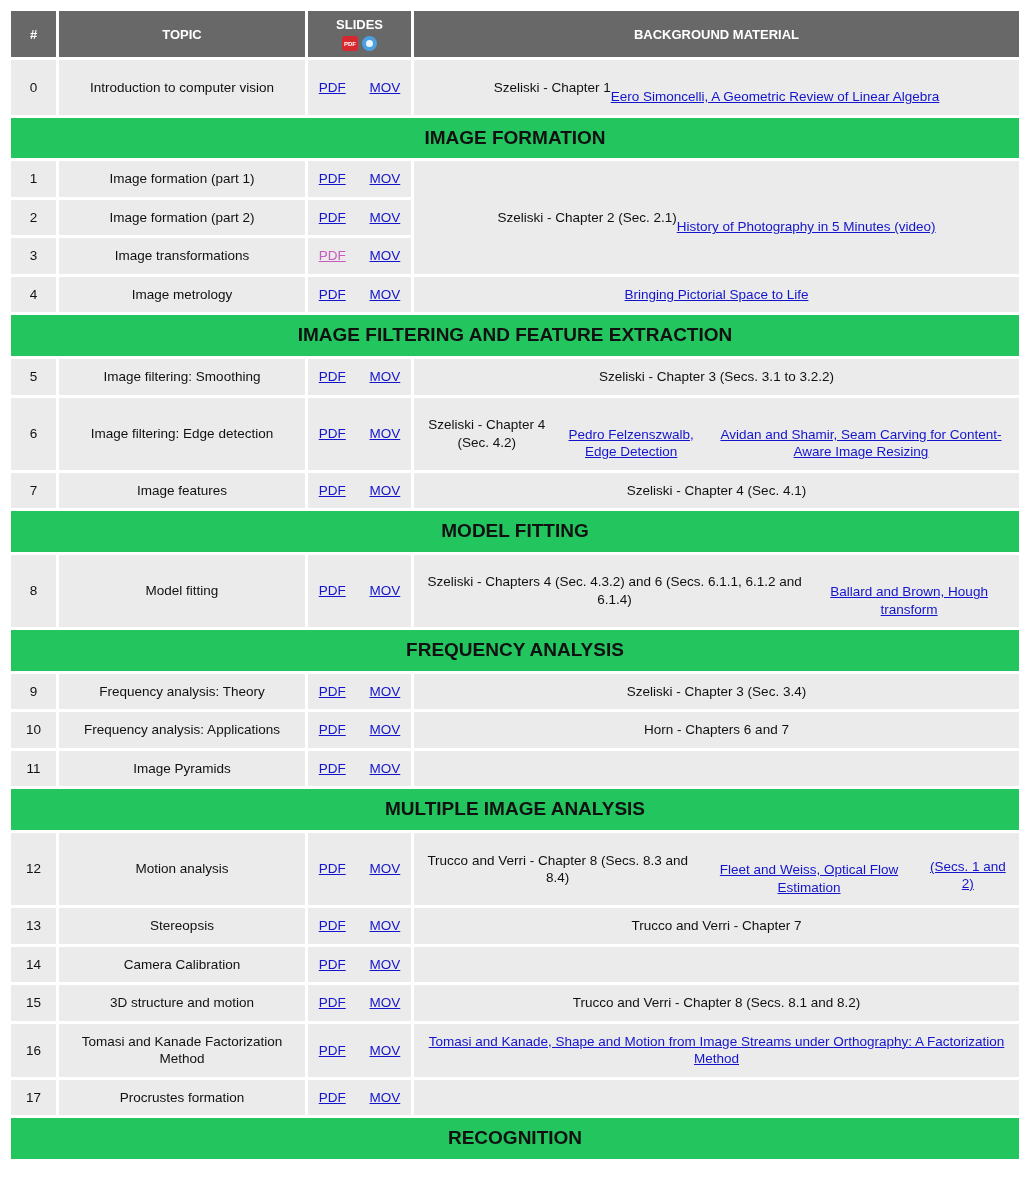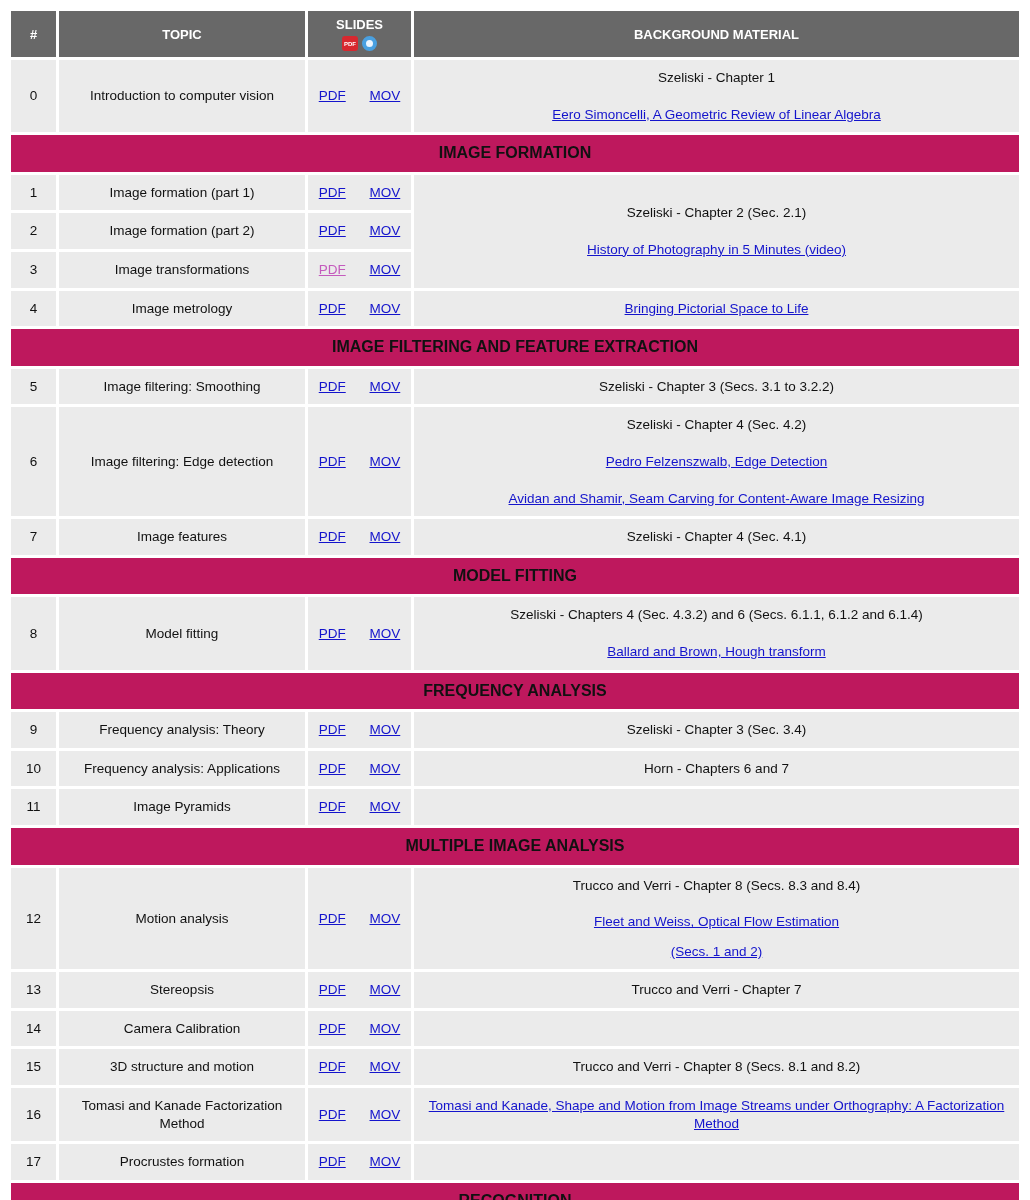--- a/index.html
+++ b/index.html
@@ -27,31 +27,31 @@
     text-align: center;
   }
   td {
     background: #ebebeb;
     text-align: center;
     vertical-align: middle;
     padding: 9px 8px;
     line-height: 1.3;
   }
   td.section {
-    background: #be185d;
+    background: #22c55e;
     font-weight: bold;
-    font-size: 16px;
+    font-size: 19px;
     padding: 8px 4px;
   }
   a.link { color: #1414cc; text-decoration: underline; cursor: pointer; }
   a.link.visited { color: #c45bbd; }
   .slides-cell a + a { margin-left: 20px; }
   .bg-wrap {
     display: flex;
-    flex-direction: column;
+    flex-direction: row;
     align-items: center;
     justify-content: center;
   }
   .bg-wrap > * + * { margin-top: 19px; text-align: center; }
   .bg-wrap > .cont { margin-top: 12px; }
   .slides-icons {
     display: flex;
     justify-content: center;
     align-items: center;
     gap: 4px;

